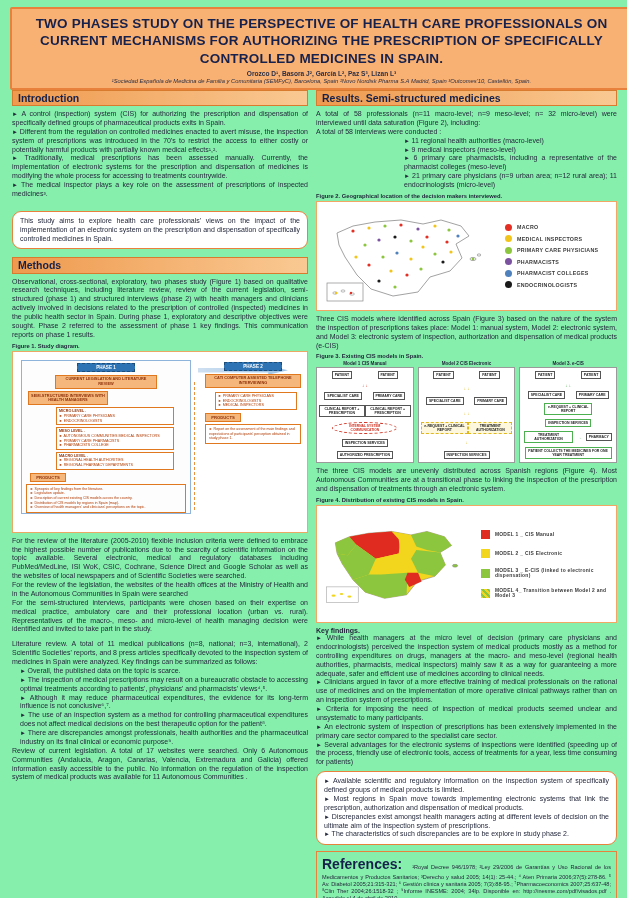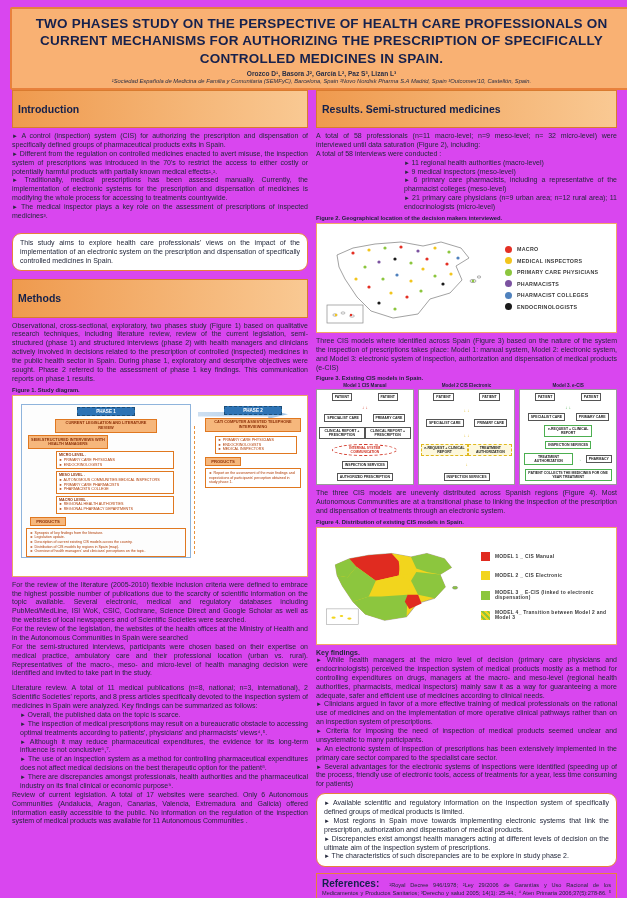--- a/index.html
+++ b/index.html
@@ -1,32 +1,32 @@
 <!DOCTYPE html>
 <html><head>
 <meta charset="utf-8">
 <style>
   html,body{margin:0;padding:0;background:#e9e9e9;}
-  .poster{position:relative;width:627px;height:898px;background:#d946ef;
+  .poster{position:relative;width:627px;height:898px;background:#86efac;
     font-family:"Liberation Sans",sans-serif;color:#23283b;overflow:hidden;}
   
   .hdr{position:absolute;left:10px;top:7px;width:603px;background:#f9b173;
     border:2px solid #e8813c;border-radius:2px;text-align:center;padding:6px 8px 4px;}
   .hdr .title{font-size:13.5px;font-weight:bold;color:#16214d;line-height:1.28;letter-spacing:.2px;}
   .hdr .authors{font-size:6.6px;font-weight:bold;color:#2a2f45;margin-top:3px;}
   .hdr .affil{font-size:5.8px;font-style:italic;color:#2a2f45;margin-top:1px;}
   
   .col{position:absolute;top:90px;}
   .col-l{left:12px;width:296px;}
   .col-r{left:316px;width:301px;}
   
   .sech{background:linear-gradient(to right,#ef9a4e,#f8c family);
     background:linear-gradient(to right,#ef9a4e,#f9c993);
     border:1px solid #d97b2f;color:#15214b;font-weight:bold;font-size:10.5px;
-    padding:12px 5px;margin:0 0 4px 0;line-height:1.15;}
+    padding:1px 5px;margin:0 0 4px 0;line-height:1.15;}
   .txt{font-size:7px;line-height:1.27;text-align:justify;}
   .blt{font-size:7px;line-height:1.27;text-align:justify;}
   .blt::before{content:"► ";font-size:6px;}
   .cap{font-size:5.8px;font-weight:bold;margin:3px 0 2px;color:#1d2236;}
   .roundbox{border:1.5px solid #e8813c;border-radius:9px;padding:5px 7px;background:#fff;}
   .gap4{height:4px;}.gap6{height:6px;}.gap8{height:8px;}
   
   .fig1{border:1.5px solid #eba764;padding:6px;position:relative;height:168px;background:#fff;}
   .f1-left{position:absolute;left:8px;top:8px;width:168px;height:152px;border:1.5px solid #8fb4dc;background:#fdfdfd;}
   .f1-right{position:absolute;right:6px;top:8px;width:96px;height:152px;}
@@ -63,21 +63,21 @@
     text-align:center;padding:1px 2px;line-height:1.15;max-width:46%;}
   .f3-node.wide{max-width:88%;margin:0 auto;}
   .f3-oval{border:1px dashed #d03020;border-radius:50%;color:#d03020;font-size:3.3px;font-weight:bold;
     text-align:center;padding:1px 4px;margin:0 auto;max-width:60%;}
   .f3-node.ye{border:1px dashed #e0b81e;background:#fdf8dd;}
   .f3-node.gr{border:1px solid #4caf50;}
   .f3-arr{text-align:center;font-size:4.5px;line-height:3px;}
   .a-red{color:#d03020;}.a-yel{color:#e0b81e;}.a-grn{color:#4caf50;}
   
   .refbox{border:1.5px solid #e8813c;padding:3px 5px;font-size:5.6px;line-height:1.3;text-align:justify;}
-  .refbox .reflbl{font-size:10px;font-weight:bold;color:#15214b;margin-right:10px;}
+  .refbox .reflbl{font-size:14px;font-weight:bold;color:#15214b;margin-right:10px;}
   .kf-title{font-size:7px;font-weight:bold;}
   .indent{margin-left:88px;}
 </style>
 </head>
 <body>
 
 <div class="poster">
 
   <div class="hdr">
     <div class="title">TWO PHASES STUDY ON THE PERSPECTIVE OF HEALTH CARE PROFESSIONALS ON CURRENT MECHANISMS FOR AUTHORIZING THE PRESCRIPTION OF SPECIFICALLY CONTROLLED MEDICINES IN SPAIN.</div>

